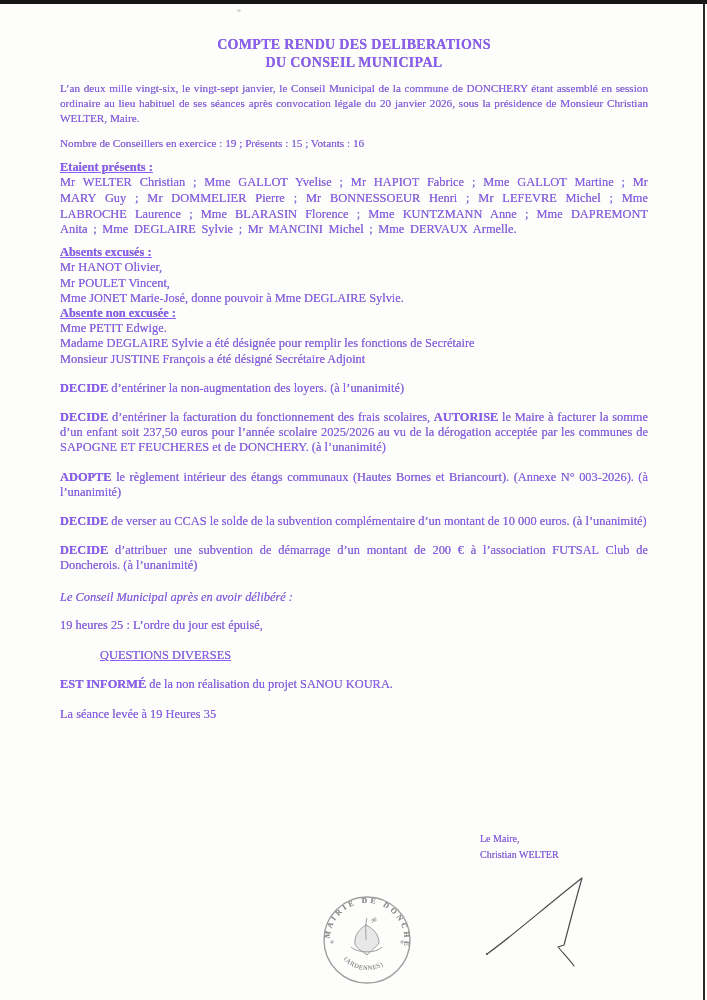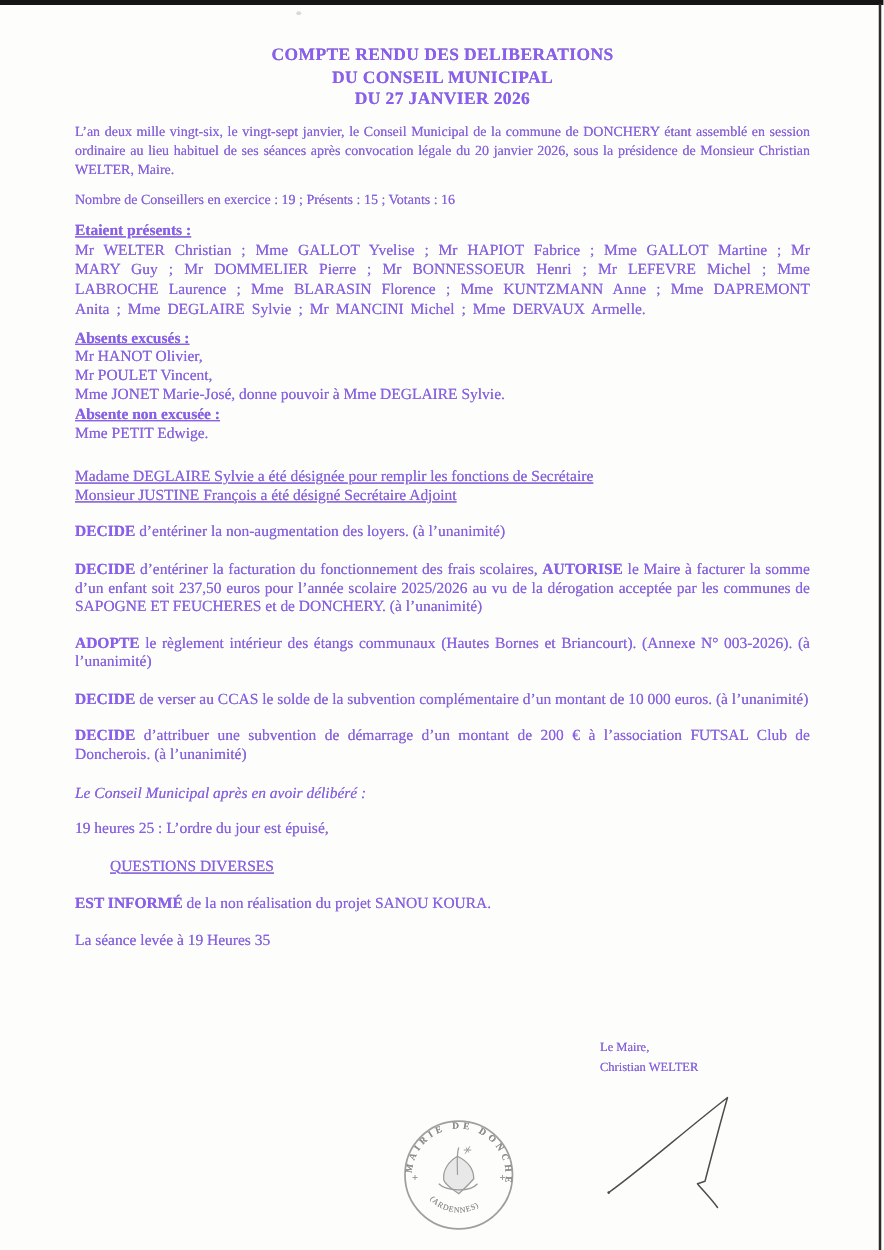--- a/index.html
+++ b/index.html
@@ -17,26 +17,26 @@
 
   .doc-title { font-size:14px; font-weight:bold; text-align:center; line-height:17.5px; letter-spacing:.3px; margin:0 0 10px 0; }
   p { margin:0; }
   .small { font-size:11.2px; line-height:15.2px; }
   .body-text { font-size:12.4px; line-height:15.2px; }
   .justify { text-align:justify; }
   .heading { font-weight:bold; text-decoration:underline; }
   .intro { margin-bottom:9px; }
   .counts { margin-bottom:9px; }
   .presents { line-height:15.8px; word-spacing:2.5px; margin-bottom:7px; }
-  .sec-block { margin-top:20px;text-decoration:underline; }
+  .sec-block { margin-top:0; }
   .delib { margin-top:14px; }
   .delib-first { margin-top:12px; }
   .closing-1 { margin-top:16px;font-style:italic; }
   .time-line { margin-top:13px; }
-  .questions { margin-top:15px; margin-left:28px; text-decoration:underline; }
+  .questions { margin-top:15px; margin-left:40px; text-decoration:underline; }
   .informed { margin-top:14px; }
   .seance { margin-top:15px; }
 
   .sig-block { position:absolute; left:480px; top:831px; font-size:10px; line-height:16px; }
 
   .stamp { position:absolute; left:321px; top:894px; opacity:.85; }
   .stamp text { font-family:"Liberation Serif", serif; fill:#7c7c7c; }
   .stamp-text-top { font-size:7.5px; letter-spacing:3px; font-weight:bold; }
   .stamp-text-bot { font-size:6.3px; letter-spacing:.6px; }
   .signature { position:absolute; left:483px; top:870px; }
@@ -47,21 +47,20 @@
 <div class="page">
   <div class="scan-edge-top"></div>
   <div class="scan-edge-right"></div>
   <div class="scan-speck"></div>
 
   <div class="content">
 
     <div class="doc-title">
       <div>COMPTE RENDU DES DELIBERATIONS</div>
       <div>DU CONSEIL MUNICIPAL</div>
-      <div>DU 27 JANVIER 2026</div>
     </div>
 
     <p class="small justify intro">L’an deux mille vingt-six, le vingt-sept janvier, le Conseil Municipal de la commune de DONCHERY étant assemblé en session ordinaire au lieu habituel de ses séances après convocation légale du 20 janvier 2026, sous la présidence de Monsieur Christian WELTER, Maire.</p>
 
     <p class="small counts">Nombre de Conseillers en exercice : 19 ; Présents : 15 ; Votants : 16</p>
 
     <p class="body-text heading">Etaient présents :</p>
     <p class="body-text justify presents">Mr WELTER Christian ; Mme GALLOT Yvelise ; Mr HAPIOT Fabrice ; Mme GALLOT Martine ; Mr MARY Guy ; Mr DOMMELIER Pierre ; Mr BONNESSOEUR Henri ; Mr LEFEVRE Michel ; Mme LABROCHE Laurence ; Mme BLARASIN Florence ; Mme KUNTZMANN Anne ; Mme DAPREMONT Anita ; Mme DEGLAIRE Sylvie ; Mr MANCINI Michel ; Mme DERVAUX Armelle.</p>
 
     <p class="body-text heading">Absents excusés :</p>

